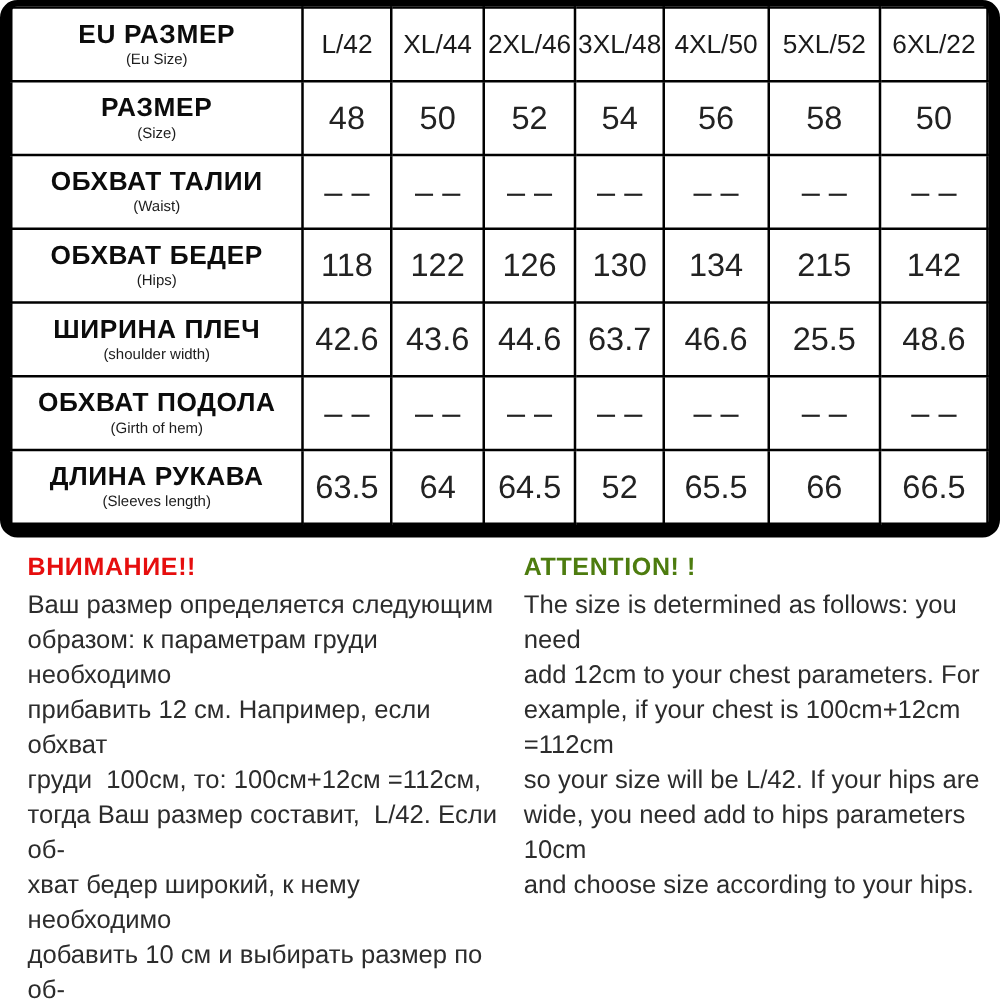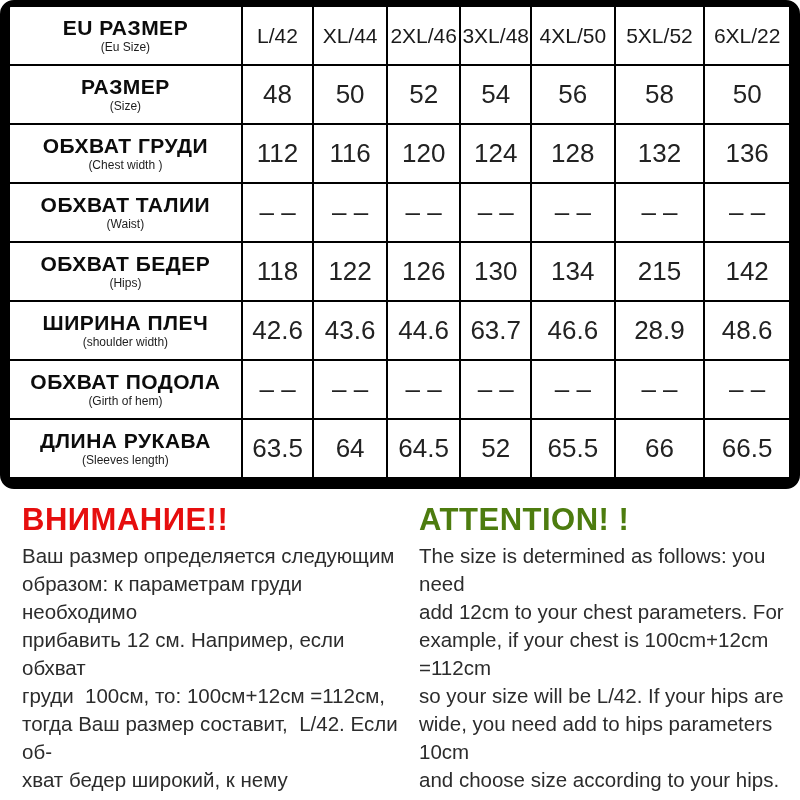--- a/index.html
+++ b/index.html
@@ -55,21 +55,21 @@
     margin-left: 25px;
   }
   .notes {
     display: flex;
     margin-top: 13px;
     padding-left: 22px;
   }
   .note-col-ru { width: 383px; }
   .note-col-en { width: 379px; padding-left: 14px; }
   .note-heading {
-    font-size: 31px;
+    font-size: 20px;
     font-weight: bold;
     letter-spacing: 0.5px;
     margin-bottom: 4px;
   }
   .note-body {
     font-size: 20.5px;
     line-height: 28px;
     color: #2c2c2c;
     white-space: pre-wrap;
   }
@@ -111,33 +111,20 @@
         <td class="value-cell">48</td>
         <td class="value-cell">50</td>
         <td class="value-cell">52</td>
         <td class="value-cell">54</td>
         <td class="value-cell">56</td>
         <td class="value-cell">58</td>
         <td class="value-cell">50</td>
       </tr>
       <tr>
         <td class="label-cell">
-            <span class="label-ru">ОБХВАТ ГРУДИ</span>
-            <span class="label-en">(Chest width )</span>
-          </td>
-        <td class="value-cell">112</td>
-        <td class="value-cell">116</td>
-        <td class="value-cell">120</td>
-        <td class="value-cell">124</td>
-        <td class="value-cell">128</td>
-        <td class="value-cell">132</td>
-        <td class="value-cell">136</td>
-      </tr>
-      <tr>
-        <td class="label-cell">
             <span class="label-ru">ОБХВАТ ТАЛИИ</span>
             <span class="label-en">(Waist)</span>
           </td>
         <td class="value-cell">– –</td>
         <td class="value-cell">– –</td>
         <td class="value-cell">– –</td>
         <td class="value-cell">– –</td>
         <td class="value-cell">– –</td>
         <td class="value-cell">– –</td>
         <td class="value-cell">– –</td>
@@ -158,21 +145,21 @@
       <tr>
         <td class="label-cell">
             <span class="label-ru">ШИРИНА ПЛЕЧ</span>
             <span class="label-en">(shoulder width)</span>
           </td>
         <td class="value-cell">42.6</td>
         <td class="value-cell">43.6</td>
         <td class="value-cell">44.6</td>
         <td class="value-cell">63.7</td>
         <td class="value-cell">46.6</td>
-        <td class="value-cell">28.9</td>
+        <td class="value-cell">25.5</td>
         <td class="value-cell">48.6</td>
       </tr>
       <tr>
         <td class="label-cell">
             <span class="label-ru">ОБХВАТ ПОДОЛА</span>
             <span class="label-en">(Girth of hem)</span>
           </td>
         <td class="value-cell">– –</td>
         <td class="value-cell">– –</td>
         <td class="value-cell">– –</td>

